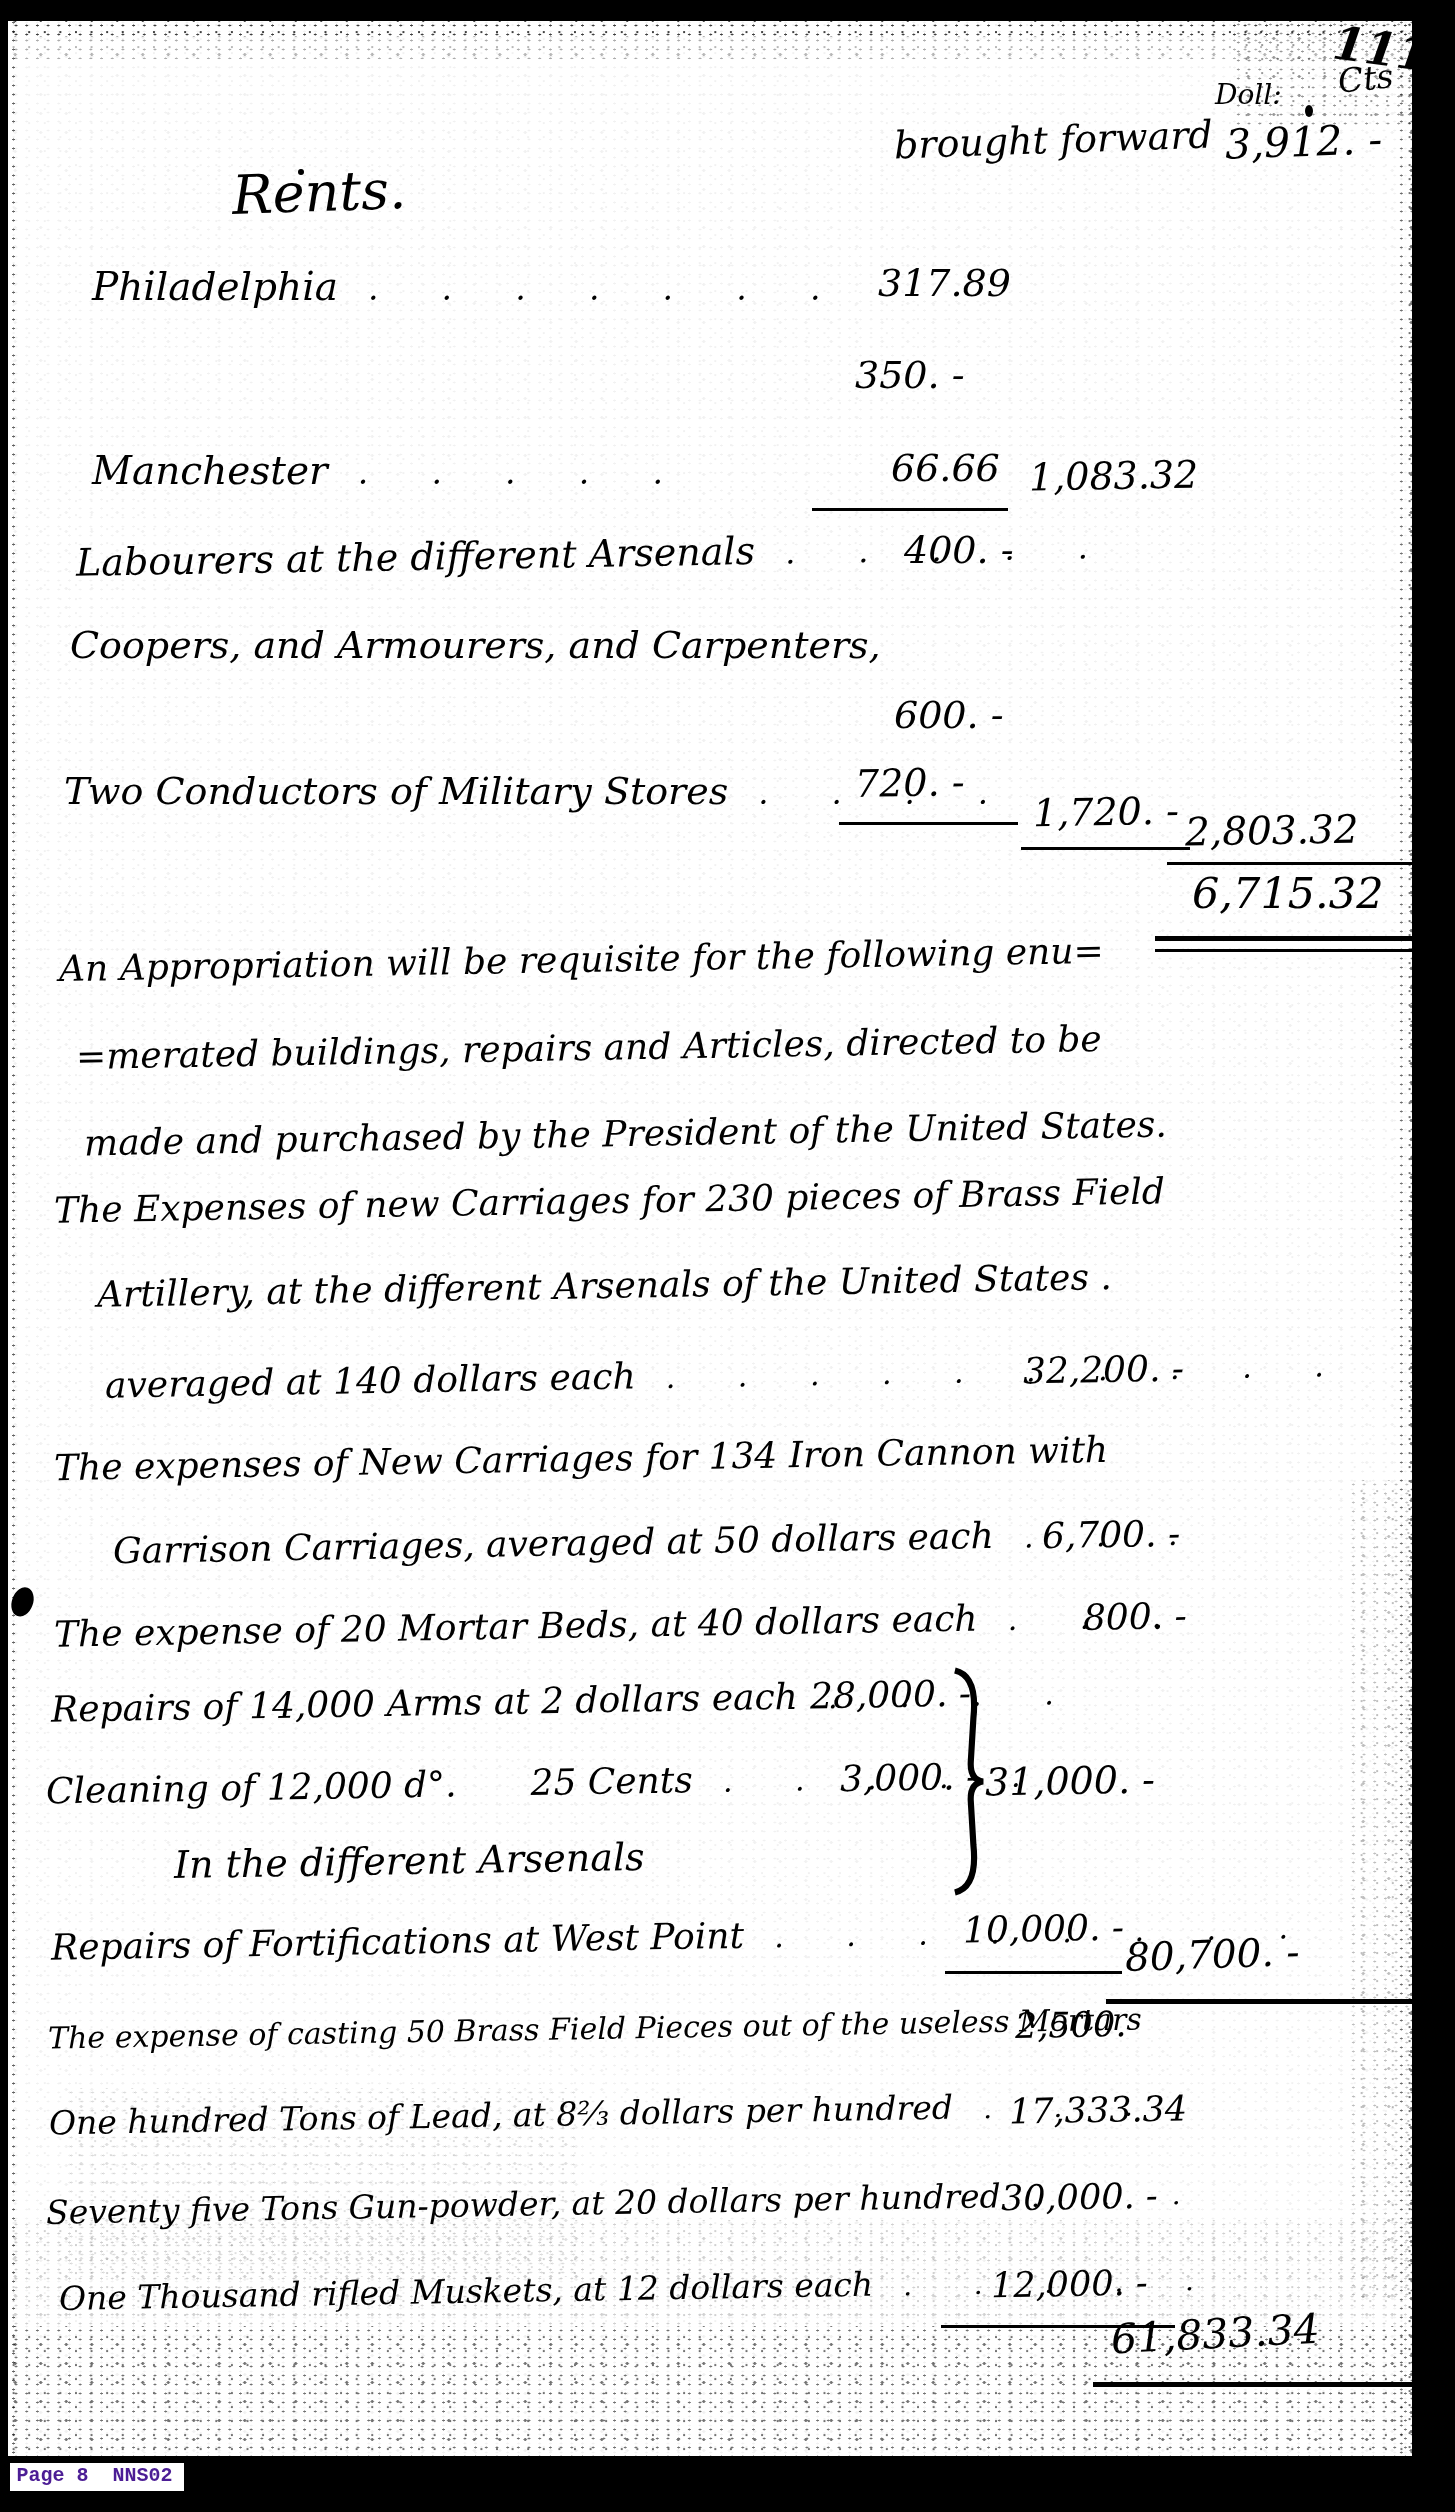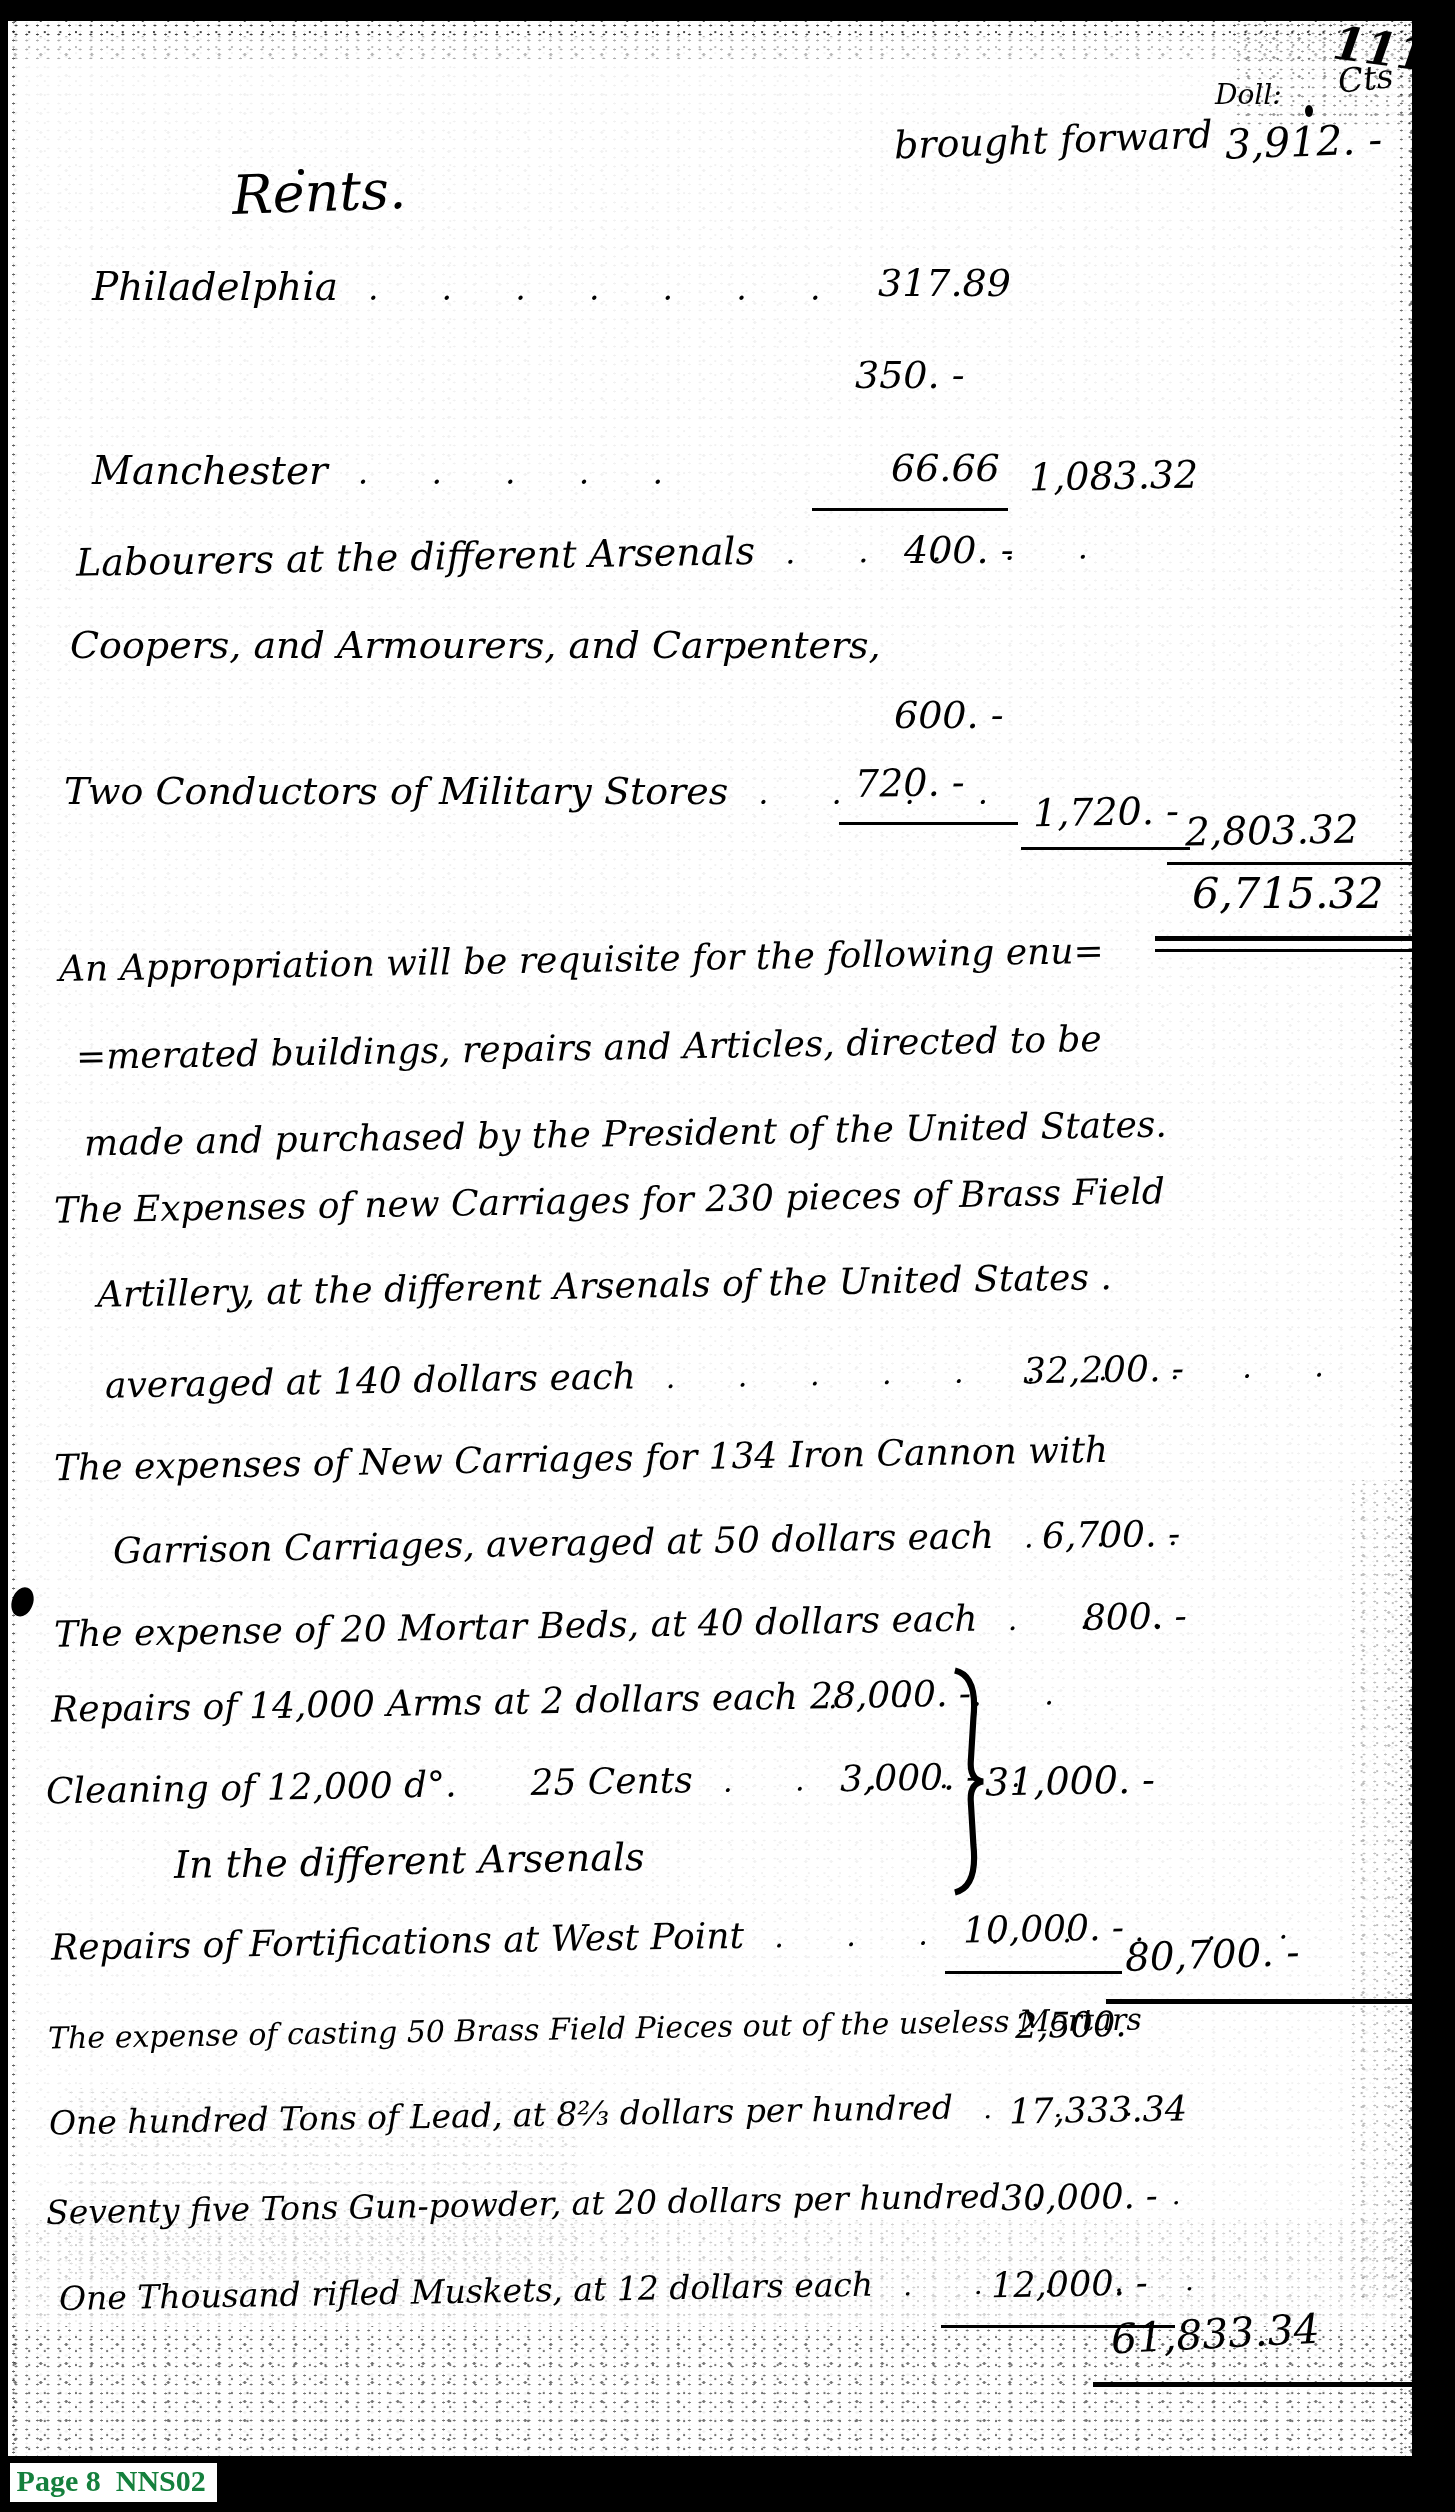--- a/index.html
+++ b/index.html
@@ -14,22 +14,22 @@
     background-image:
       radial-gradient(#000 1px, transparent 1.4px),
       radial-gradient(#000 0.8px, transparent 1.2px),
       radial-gradient(#000 1.4px, transparent 1.8px);
     background-size:10.7px 9px,15.6px 14px,25.5px 19px;
     background-position:0 0,5.8px 4.1px,2.5px 9px;}
   .blot{position:absolute;background:#000;border-radius:50%;z-index:4;}
   .up1{transform:rotate(-1deg);}
   .up2{transform:rotate(-2deg);}
   .up3{transform:rotate(-3deg);}
-  .page-label{position:absolute;left:10px;top:2463px;z-index:10;background:#fff;color:#15803d;
-    font-family:Liberation Serif, serif;font-weight:bold;font-size:30px;
+  .page-label{position:absolute;left:10px;top:2463px;z-index:10;background:#fff;color:#4c1d95;
+    font-family:Liberation Mono, monospace;font-weight:bold;font-size:20px;
     padding:0.8px 11.5px 4.1px 6.6px;white-space:pre;}
   .brace{position:absolute;z-index:3;}
 </style>
 </head>
 <body>
 
 <div id="scan">
 
   <div class="band" style="top:0;left:0;width:100%;height:21.4px;"></div>
   <div class="band" style="top:0;left:0;width:8.2px;height:100%;"></div>

